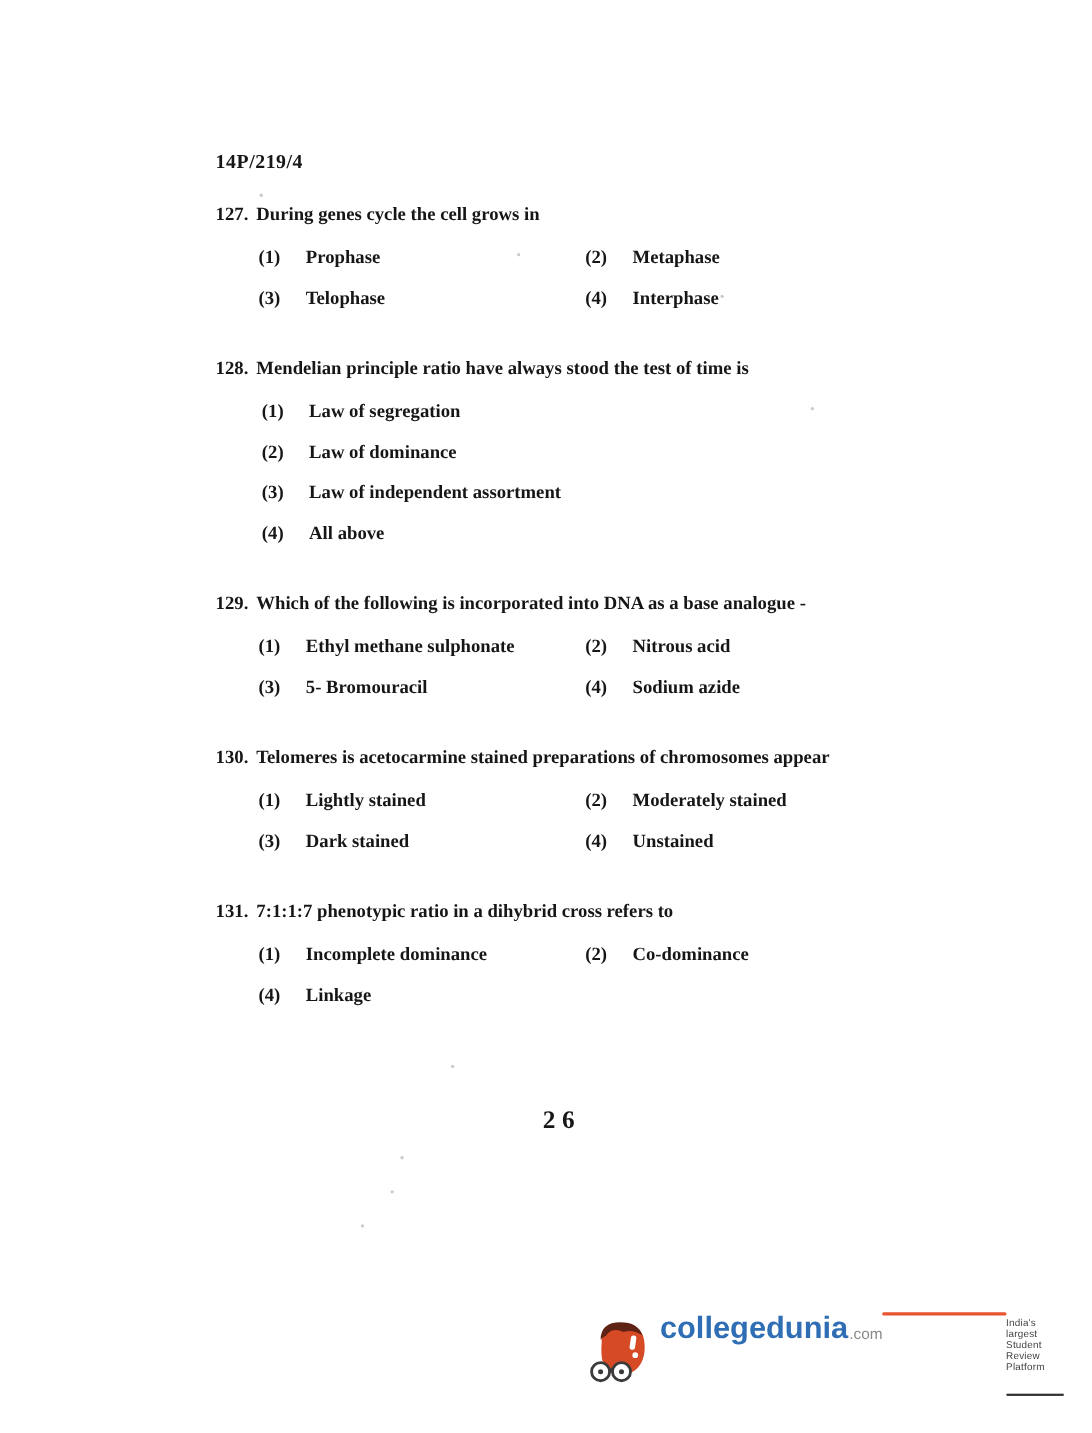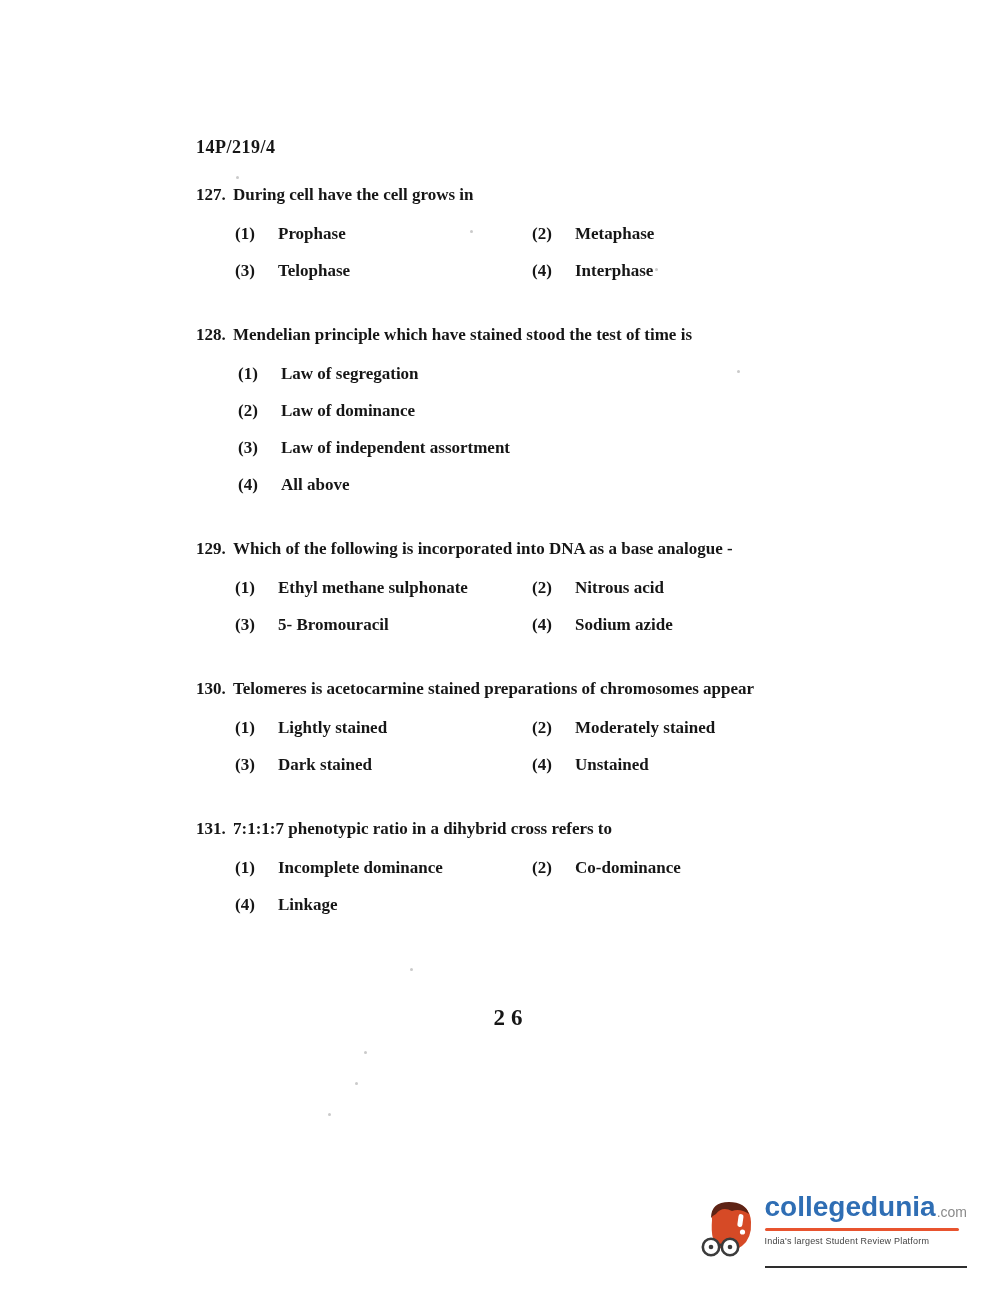--- a/index.html
+++ b/index.html
@@ -83,21 +83,21 @@
   
   .logo {
     position: absolute;
     right: 26px;
     top: 1192px;
     display: flex;
     align-items: center;
     gap: 9px;
     font-family: "Liberation Sans", sans-serif;
   }
-  .logo-textblock { display: flex; flex-direction: column; }
+  .logo-textblock { display: flex; flex-direction: row; }
   .logo-wordmark {
     font-size: 28px;
     font-weight: 600;
     color: #2f6eb4;
     line-height: 30px;
     display: flex;
     align-items: flex-start;
   }
   .logo-suffix {
     font-size: 14px;
@@ -133,33 +133,33 @@
 </style>
 </head>
 <body>
 
 <div class="paper-code">14P/219/4</div>
 
 <div class="content">
     <section class="question">
       <div class="q-head">
         <span class="q-num">127.</span>
-        <span class="q-text">During cell have the cell grows in</span>
+        <span class="q-text">During genes cycle the cell grows in</span>
       </div>
       <div class="options two-col">
         <div class="option"><span class="opt-label">(1)</span><span class="opt-text">Prophase</span></div>
         <div class="option"><span class="opt-label">(2)</span><span class="opt-text">Metaphase</span></div>
         <div class="option"><span class="opt-label">(3)</span><span class="opt-text">Telophase</span></div>
         <div class="option"><span class="opt-label">(4)</span><span class="opt-text">Interphase</span></div>
       </div>
     </section>
     <section class="question">
       <div class="q-head">
         <span class="q-num">128.</span>
-        <span class="q-text">Mendelian principle which have stained stood the test of time is</span>
+        <span class="q-text">Mendelian principle ratio have always stood the test of time is</span>
       </div>
       <div class="options one-col">
         <div class="option"><span class="opt-label">(1)</span><span class="opt-text">Law of segregation</span></div>
         <div class="option"><span class="opt-label">(2)</span><span class="opt-text">Law of dominance</span></div>
         <div class="option"><span class="opt-label">(3)</span><span class="opt-text">Law of independent assortment</span></div>
         <div class="option"><span class="opt-label">(4)</span><span class="opt-text">All above</span></div>
       </div>
     </section>
     <section class="question">
       <div class="q-head">

